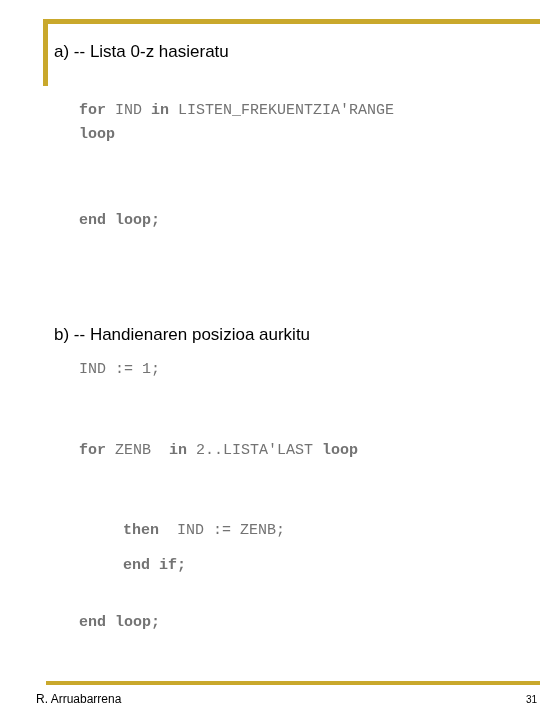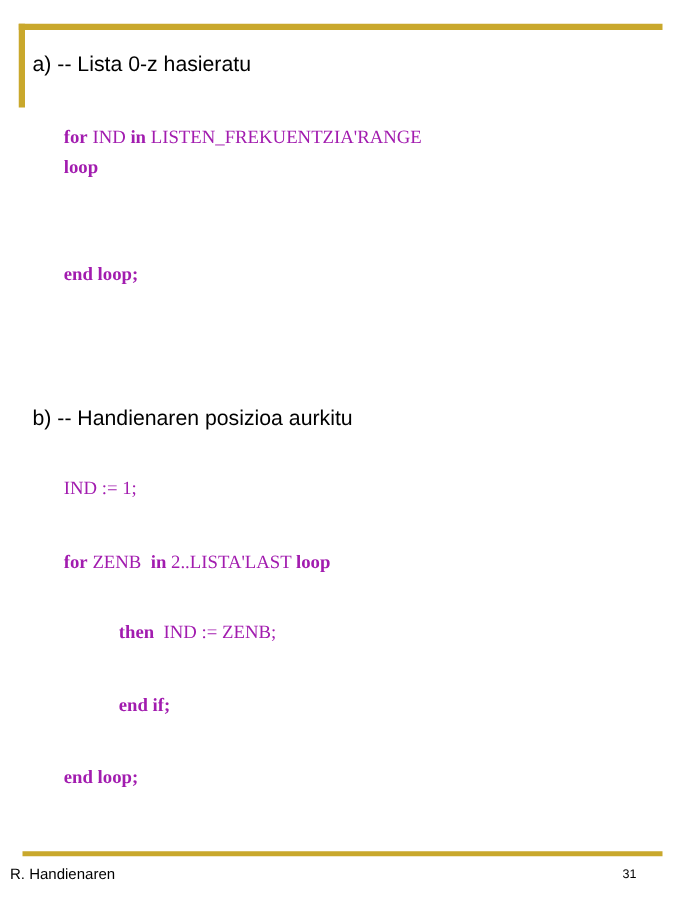--- a/index.html
+++ b/index.html
@@ -13,20 +13,21 @@
     font-family: "Liberation Sans", sans-serif;
     overflow: hidden;
   }
 
   .slide {
     position: relative;
     width: 464px;
     height: 720px;
     background: #ffffff;
     box-sizing: border-box;
+    margin-left: 28px;
   }
 
   
   .rule-top {
     position: absolute;
     left: 15px;
     top: 19px;
     width: 515px;
     height: 5px;
     background: #C9A82C;
@@ -57,37 +58,37 @@
     color: #000000;
     white-space: pre;
     letter-spacing: 0px;
   }
   .heading-a { left: 26px; top: 42px; }
   .heading-b { left: 26px; top: 325px; }
 
   
   .code {
     position: absolute;
-    font-family: Liberation Serif, serif;
+    font-family: Liberation Mono, monospace;
     font-size: 15px;
     line-height: 21px;
-    color: #a21caf;
+    color: #737373;
     white-space: pre;
   }
   .code b { font-weight: bold; }
   .code span.reg { font-weight: normal; }
 
   .c1  { left: 51px;  top: 100px; }
   .c2  { left: 51px;  top: 124px; }
   .c3  { left: 95px;  top: 183px; }
   .c4  { left: 51px;  top: 210px; }
-  .c5  { left: 51px;  top: 381px; }
+  .c5  { left: 51px;  top: 359px; }
   .c6  { left: 51px;  top: 440px; }
   .c7  { left: 95px;  top: 497px; }
-  .c8  { left: 95px;  top: 496px; }
+  .c8  { left: 95px;  top: 520px; }
   .c9  { left: 95px;  top: 555px; }
   .c10 { left: 51px;  top: 612px; }
 
   
   .footer-author {
     position: absolute;
     left: 8px;
     top: 692px;
     font-family: "Liberation Sans", sans-serif;
     font-size: 12px;
@@ -131,17 +132,17 @@
 
 
   <div class="code c8"><b>then</b><span class="reg">  IND := ZENB;</span></div>
 
   <div class="code c9"><b>end if;</b></div>
 
   <div class="code c10"><b>end loop;</b></div>
 
   <div class="rule-footer"></div>
 
-  <div class="footer-author">R. Handienaren</div>
+  <div class="footer-author">R. Arruabarrena</div>
 
   <div class="footer-page">31</div>
 
 </div>
 
 </body></html>

